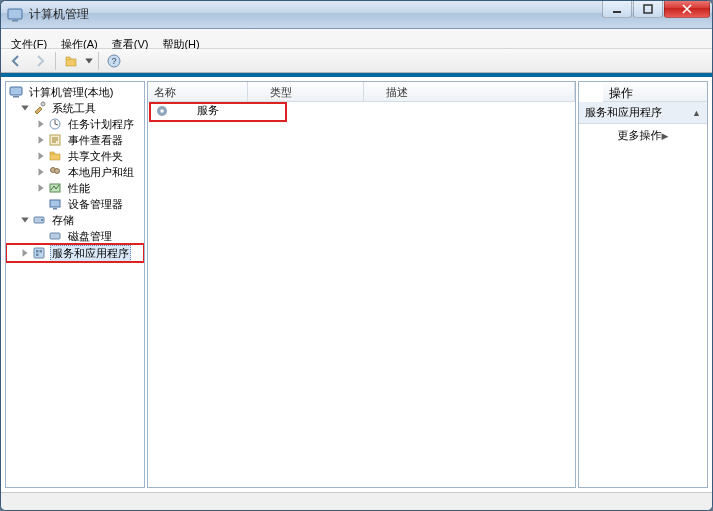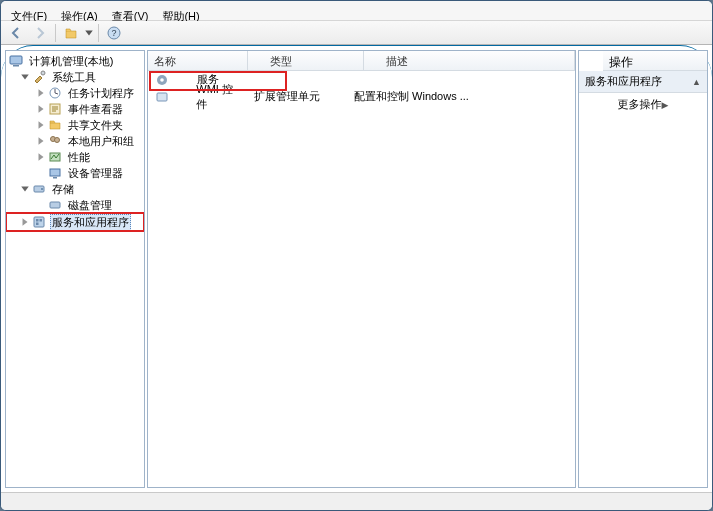--- a/index.html
+++ b/index.html
@@ -65,22 +65,21 @@
     width: 22px; height: 20px;
     display:flex; align-items:center; justify-content:center;
     border-radius:2px;
   }
   .tool-btn.small-arrow { width:10px; }
   .tool-btn svg { width:14px; height:14px; }
 
   
   .panes {
     flex: 1 1 auto; display: flex;
-    border-top: 1px solid #0369a1;
-    border-radius: 32px;
+    border-top: 4px solid #0369a1;
   }
   .pane-border {
     border: 1px solid #9fb3c9; margin: 4px;
     background:#fff;
     overflow: hidden;
   }
   .left-pane { width: 140px; margin-right:0; }
   .center-pane { flex:1; margin-left:2px; margin-right:2px; }
   .right-pane { width: 130px; margin-left:0; }
 
@@ -158,20 +157,46 @@
   .svg-users { fill:#c7b092; stroke:#8a724f; }
   .svg-perf { fill:#c4e0c0; stroke:#5a8a52; }
   .svg-apps { fill:#bed4ea; stroke:#6b89ab; }
 
 </style>
 </head>
 <body>
 
 <div class="window">
 
+  <div class="titlebar">
+    <span class="app-icon">
+      <svg viewBox="0 0 16 16">
+          <rect x="1" y="2" width="14" height="10" rx="1" class="svg-computer"></rect>
+          <rect x="5" y="13" width="6" height="1.5" fill="#6b89ab"></rect>
+        </svg>
+    </span>
+    <span class="title-text">计算机管理</span>
+    <div class="win-controls">
+      <div class="win-btn">
+        <svg viewBox="0 0 10 10">
+            <rect x="1" y="7" width="8" height="2" fill="#333"></rect>
+          </svg>
+      </div>
+      <div class="win-btn">
+        <svg viewBox="0 0 10 10">
+            <rect x="1" y="1" width="8" height="8" fill="none" stroke="#333" stroke-width="1.5"></rect>
+          </svg>
+      </div>
+      <div class="win-btn close">
+        <svg viewBox="0 0 10 10">
+            <path d="M1 1 L9 9 M9 1 L1 9" stroke="#fff" stroke-width="1.6"></path>
+          </svg>
+      </div>
+    </div>
+  </div>
 
   <div class="menubar">
     <span class="menu-item">文件(F)</span>
     <span class="menu-item">操作(A)</span>
     <span class="menu-item">查看(V)</span>
     <span class="menu-item">帮助(H)</span>
   </div>
 
   <div class="toolbar">
     <div class="tool-btn">
@@ -381,32 +406,20 @@
             <span class="ico">
                 <svg viewBox="0 0 14 14">
                   <circle cx="7" cy="7" r="5" class="svg-gear"></circle>
                   <circle cx="7" cy="7" r="1.8" fill="#fff"></circle>
                 </svg>
               </span>
             <span>服务</span>
           </div>
           <div class="cell cell-type"></div>
         </div>
-        <div class="list-row">
-          <div class="cell cell-name">
-            <span class="ico">
-                <svg viewBox="0 0 14 14">
-                  <rect x="2" y="3" width="10" height="8" rx="1" fill="#d7e4f1" stroke="#7a97b8"></rect>
-                </svg>
-              </span>
-            <span>WMI 控件</span>
-          </div>
-          <div class="cell cell-type">扩展管理单元</div>
-          <div class="cell cell-desc">配置和控制 Windows ...</div>
-        </div>
       </div>
 
       <div class="center-red-rect" style="left:1px; top:20px; width:138px; height:20px;"></div>
     </div>
 
     <div class="pane-border right-pane">
       <div class="actions-header">操作</div>
       <div class="actions-section-title">
         <span>服务和应用程序</span>
         <span style="font-size:9px;color:#555;">▲</span>

